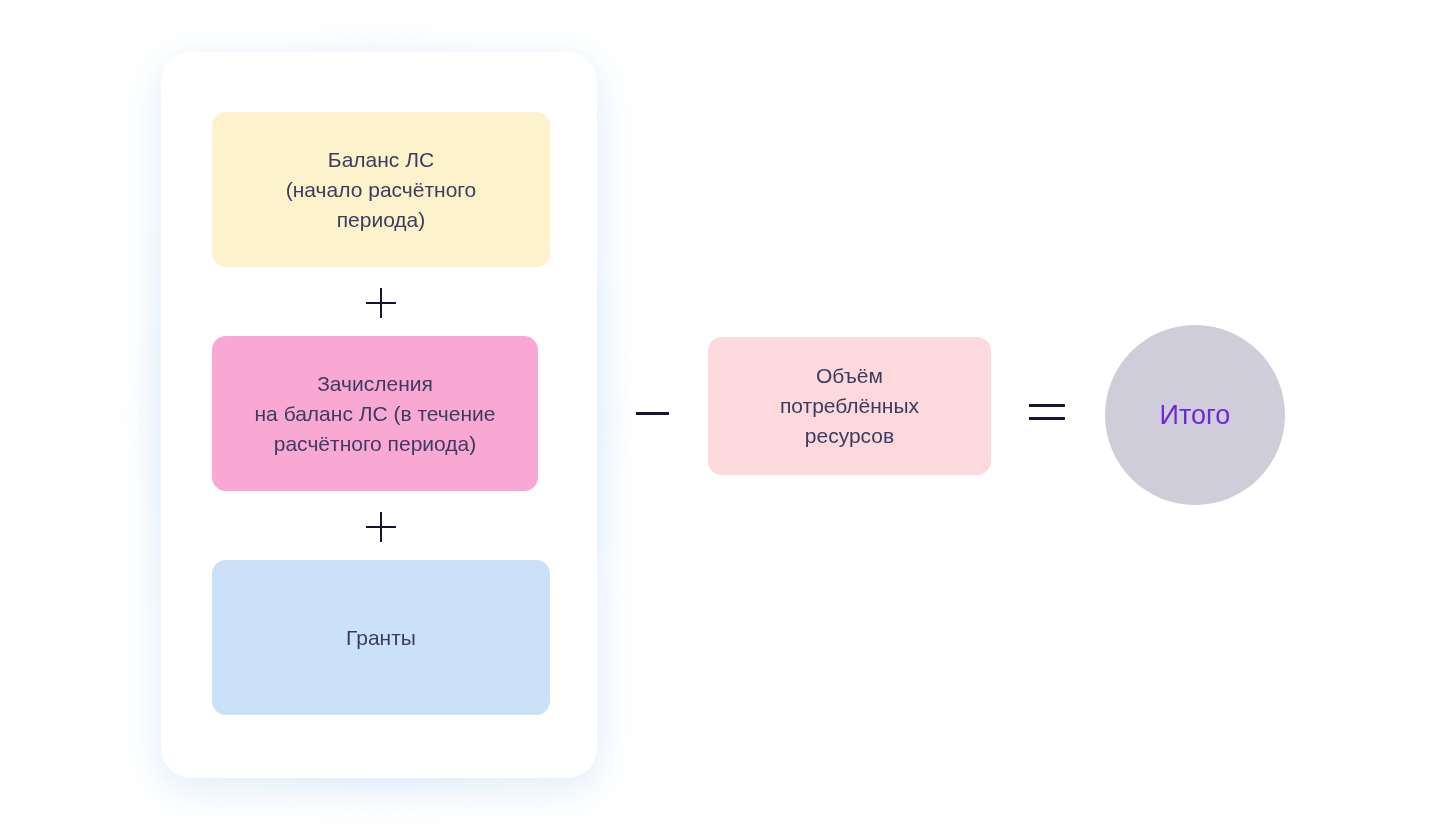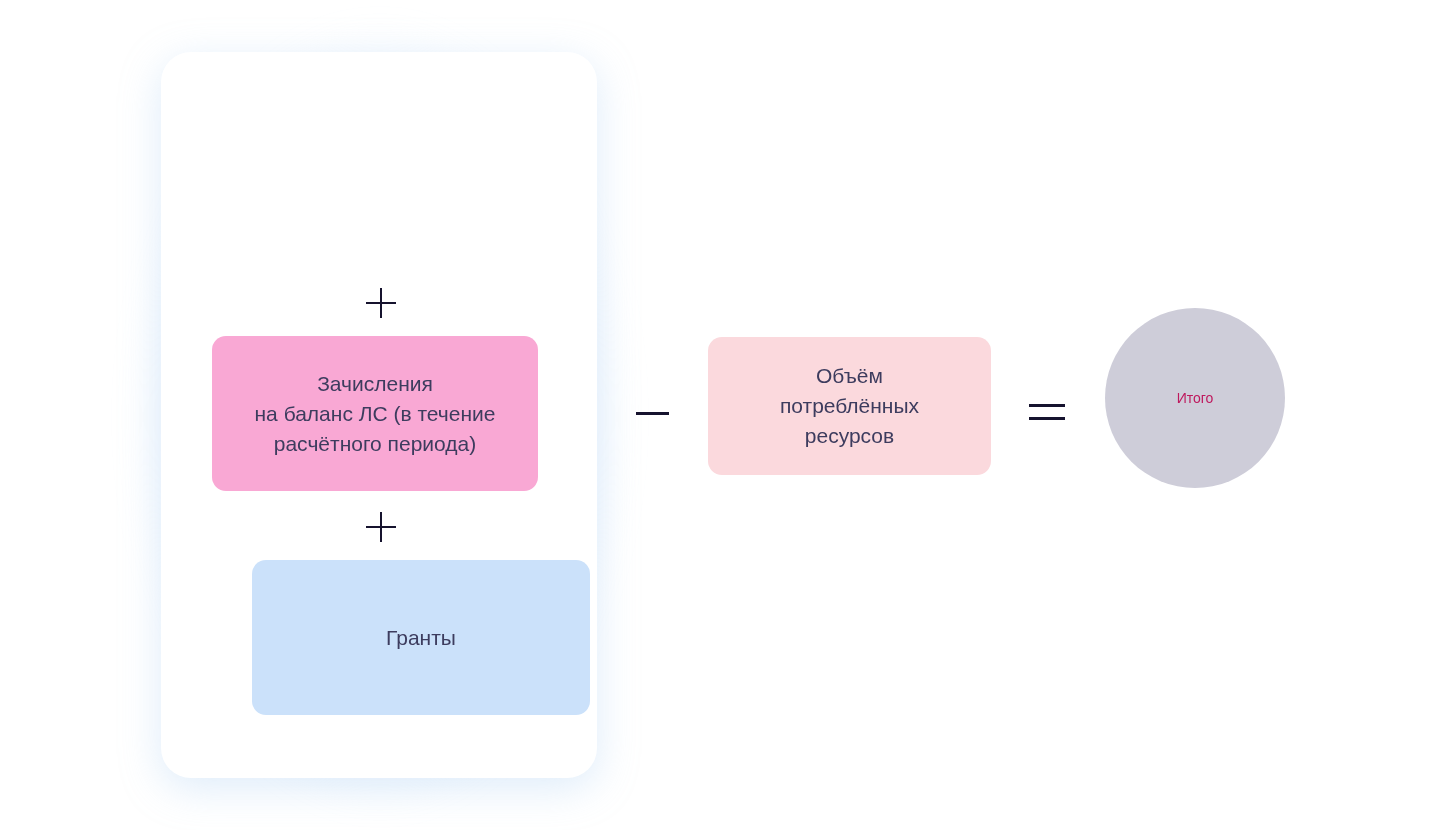--- a/index.html
+++ b/index.html
@@ -76,21 +76,20 @@
     height: 155px;
     background: #f9a8d4;
   }
 
   .box-grants {
     left: 212px;
     top: 560px;
     width: 338px;
     height: 155px;
     background: #cbe1fa;
-    margin-left: 40px;
   }
 
   .box-consumed {
     left: 708px;
     top: 337px;
     width: 283px;
     height: 138px;
     background: #fbd9dd;
   }
 
@@ -143,42 +142,45 @@
     height: 3px;
     background: #16132e;
   }
   .op-equals .bar.top    { top: 4px; }
   .op-equals .bar.bottom { top: 17px; }
 
   
   .circle-total {
     position: absolute;
     left: 1105px;
-    top: 308px;
+    top: 325px;
     width: 180px;
     height: 180px;
     border-radius: 50%;
     background: #cecdd9;
     display: flex;
     align-items: center;
     justify-content: center;
-    color: #be185d;
-    font-size: 14px;
+    color: #6d28d9;
+    font-size: 27px;
     line-height: 30px;
   }
 </style>
 </head>
 <body>
 
 <div class="glow"></div>
 
 <div class="diagram">
 
   <div class="card"></div>
 
+  <div class="box box-balance">Баланс ЛС
+(начало расчётного
+периода)</div>
 
   <div class="op op-plus first">
     <span class="bar-h"></span>
     <span class="bar-v"></span>
   </div>
 
   <div class="box box-credits">Зачисления
 на баланс ЛС (в течение
 расчётного периода)</div>
 

